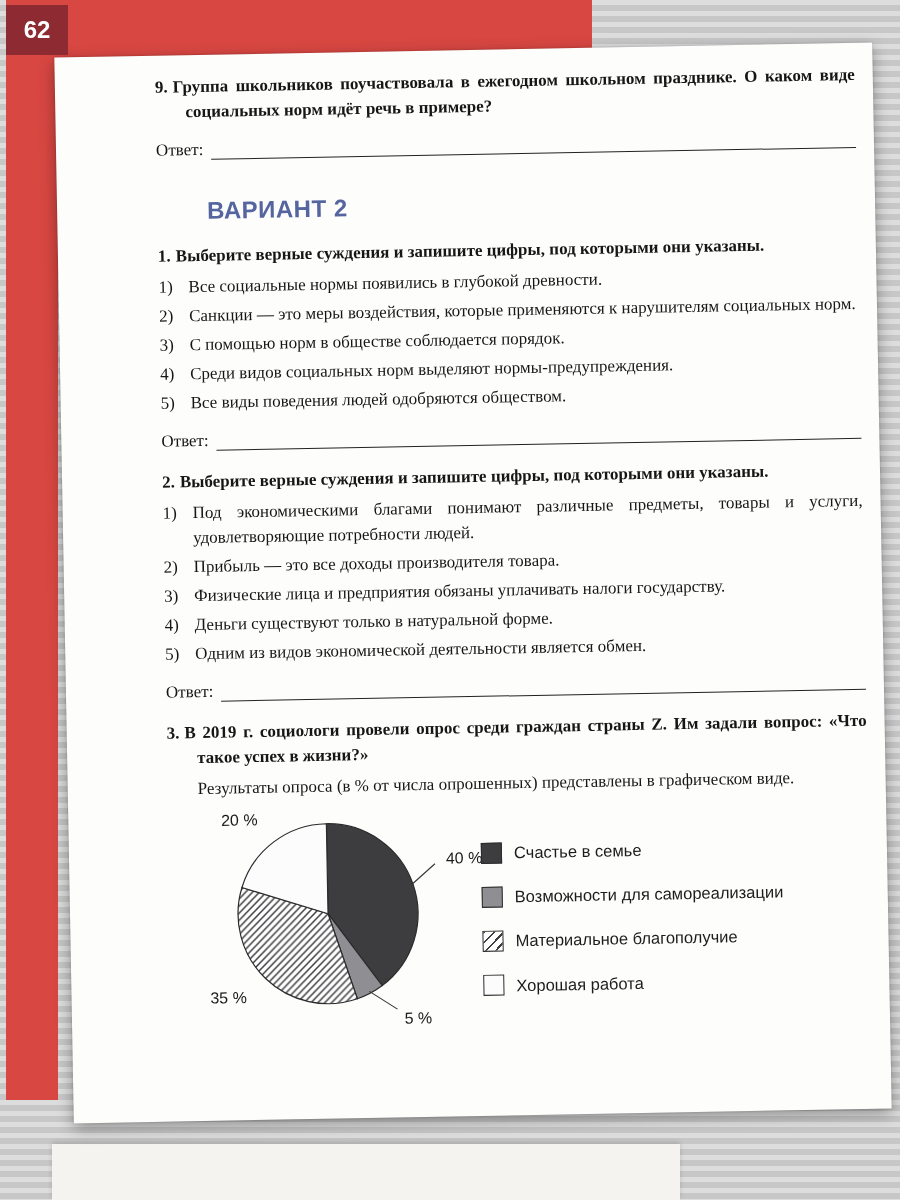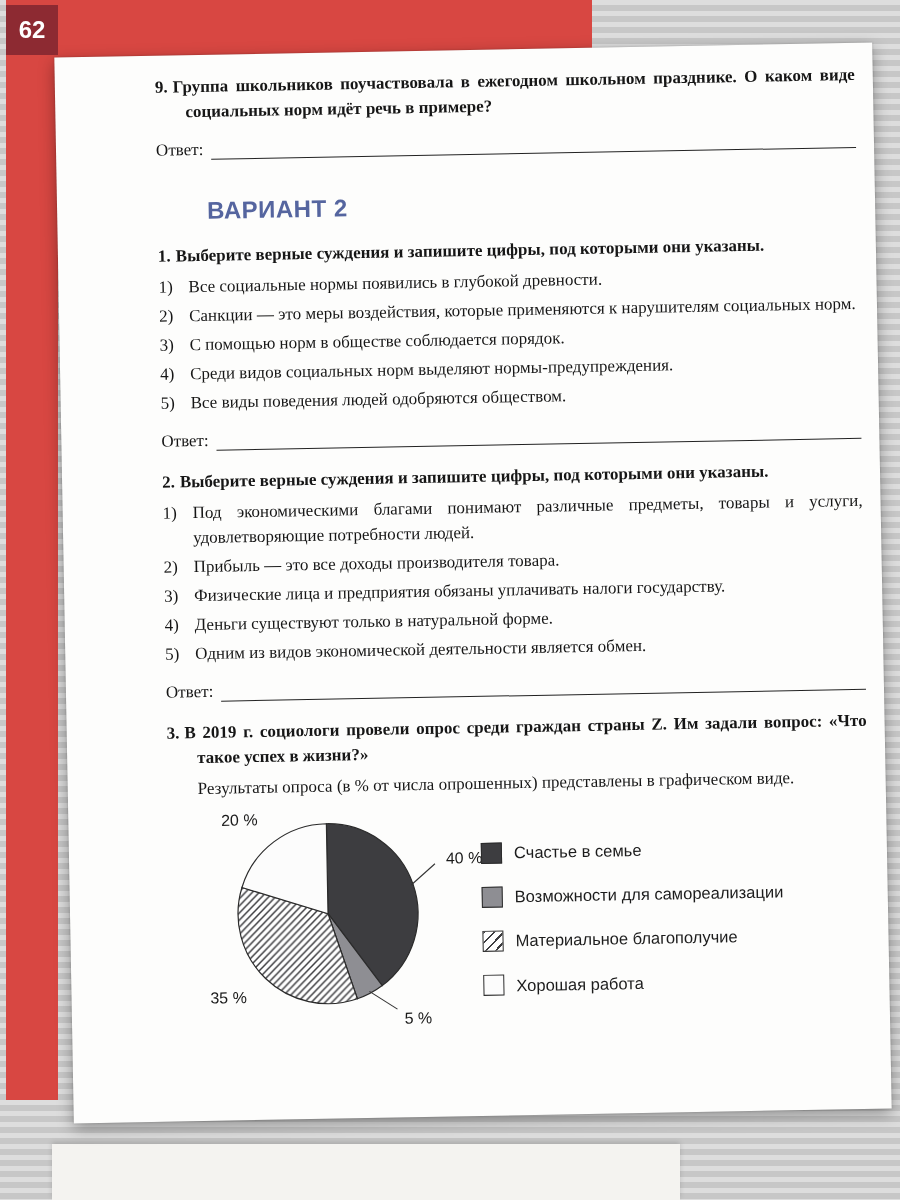--- a/index.html
+++ b/index.html
@@ -4,21 +4,21 @@
 <style>
   html,body{margin:0;padding:0;}
   body{
     width:900px;height:1200px;position:relative;overflow:hidden;
     background:repeating-linear-gradient(180deg,#dddddd 0 5px,#c7c7c7 5px 11px);
     font-family:"Liberation Serif",serif;
   }
   .red-top{position:absolute;left:6px;top:0;width:586px;height:64px;background:#d84742;z-index:1;}
   .red-bar{position:absolute;left:6px;top:0;width:52px;height:1100px;background:#d84742;z-index:1;}
   .page-badge{
-    position:absolute;left:6px;top:5px;width:52px;height:50px;background:#8d2a32;color:#ffffff;
+    position:absolute;left:6px;top:5px;width:62px;height:50px;background:#8d2a32;color:#ffffff;
     display:flex;align-items:center;justify-content:center;
     font:700 24px "Liberation Sans",sans-serif;z-index:3;
   }
   .next-page-strip{position:absolute;left:52px;top:1144px;width:628px;height:56px;background:#f4f3f0;z-index:1;box-shadow:0 -2px 5px rgba(0,0,0,.15);}
   .page{
     position:absolute;left:64px;top:50px;width:818px;height:1066px;background:#fdfdfc;
     transform:rotate(-1.05deg);box-shadow:0 5px 16px rgba(0,0,0,.35),0 0 2px rgba(0,0,0,.25);
     z-index:2;overflow:hidden;
   }
   .content{

